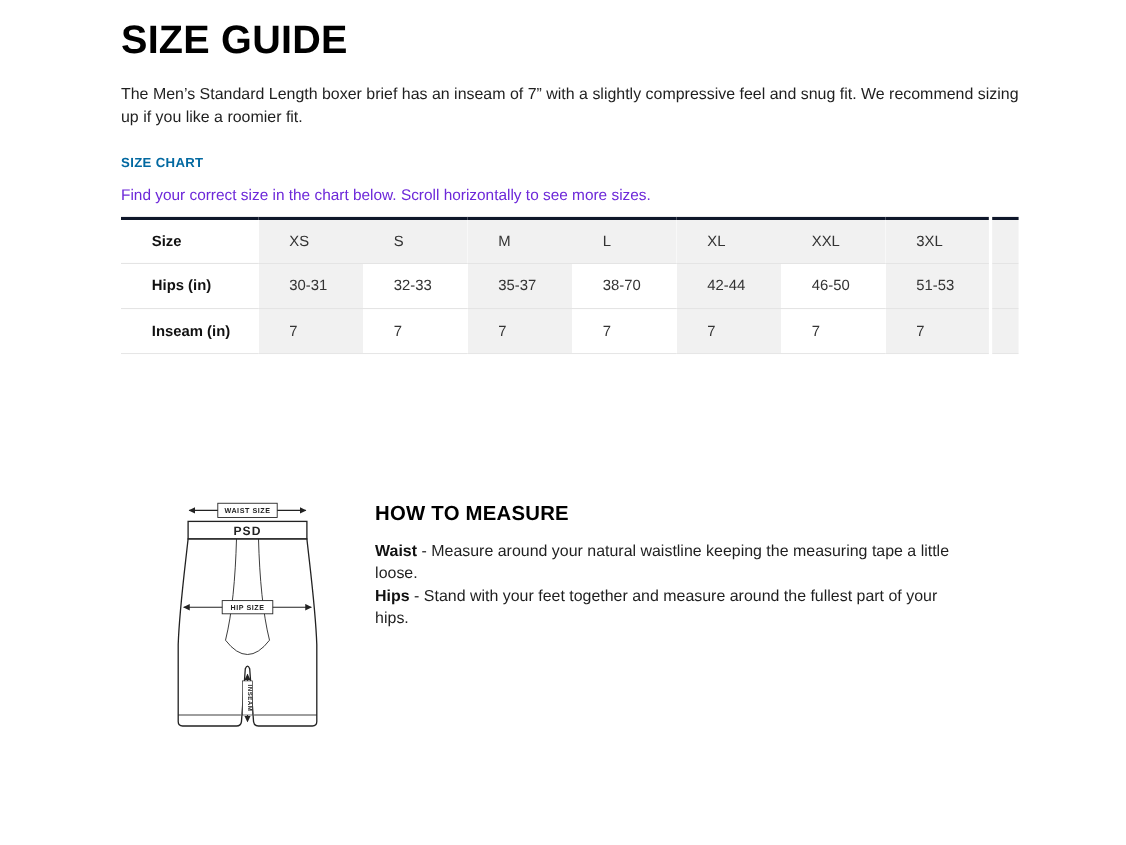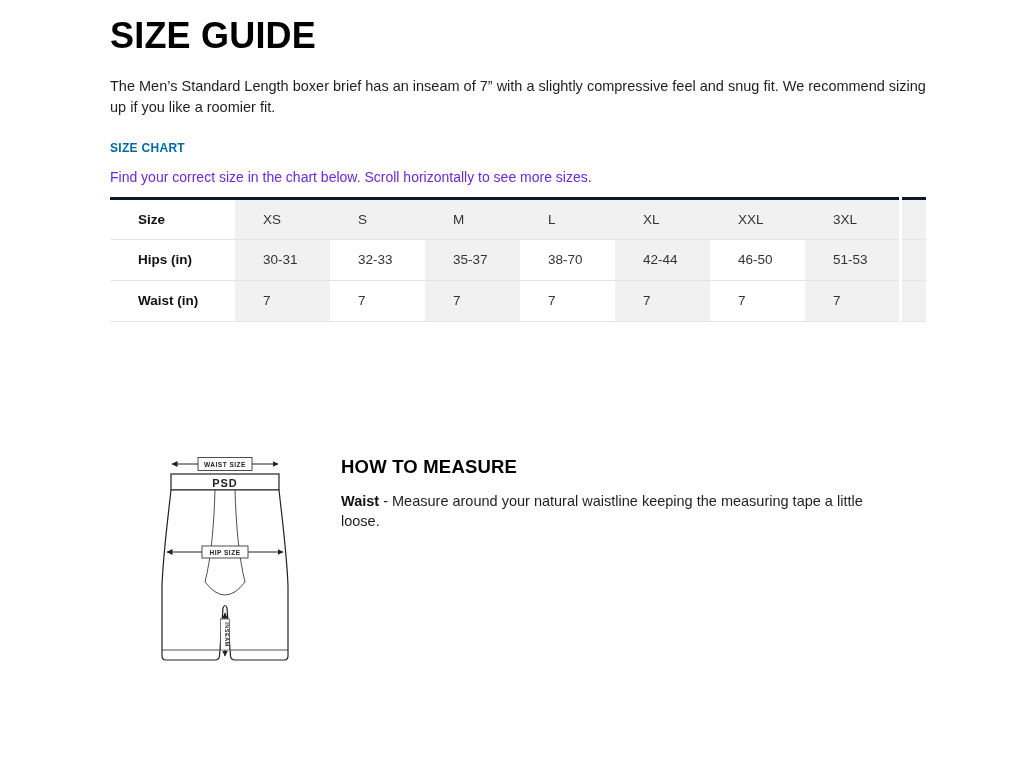--- a/index.html
+++ b/index.html
@@ -118,21 +118,21 @@
             <td class="stripe">30-31</td>
             <td>32-33</td>
             <td class="stripe">35-37</td>
             <td>38-70</td>
             <td class="stripe">42-44</td>
             <td>46-50</td>
             <td class="stripe">51-53</td>
             <td class="extra"></td>
           </tr>
           <tr>
-            <th class="label-col">Waist (in)</th>
+            <th class="label-col">Inseam (in)</th>
             <td class="stripe">7</td>
             <td>7</td>
             <td class="stripe">7</td>
             <td>7</td>
             <td class="stripe">7</td>
             <td>7</td>
             <td class="stripe">7</td>
             <td class="extra"></td>
           </tr>
         </tbody>
@@ -178,17 +178,18 @@
           <rect x="65.5" y="163" width="9" height="31" fill="#ffffff" stroke="#222" stroke-width="0.6"></rect>
           <text class="svg-label" x="70" y="178.5" text-anchor="middle" transform="rotate(90 70 178.5)" style="font-size:5.5px">INSEAM</text>
         </g>
       </svg>
     </div>
 
     <div class="measure-text">
       <h3 class="measure-heading">HOW TO MEASURE</h3>
       <div class="measure-items">
         <p class="measure-item"><strong>Waist</strong><span> - Measure around your natural waistline keeping the measuring tape a little loose.</span></p>
+        <p class="measure-item"><strong>Hips</strong><span> - Stand with your feet together and measure around the fullest part of your hips.</span></p>
       </div>
     </div>
 
   </div>
 </div>
 
 </body></html>

